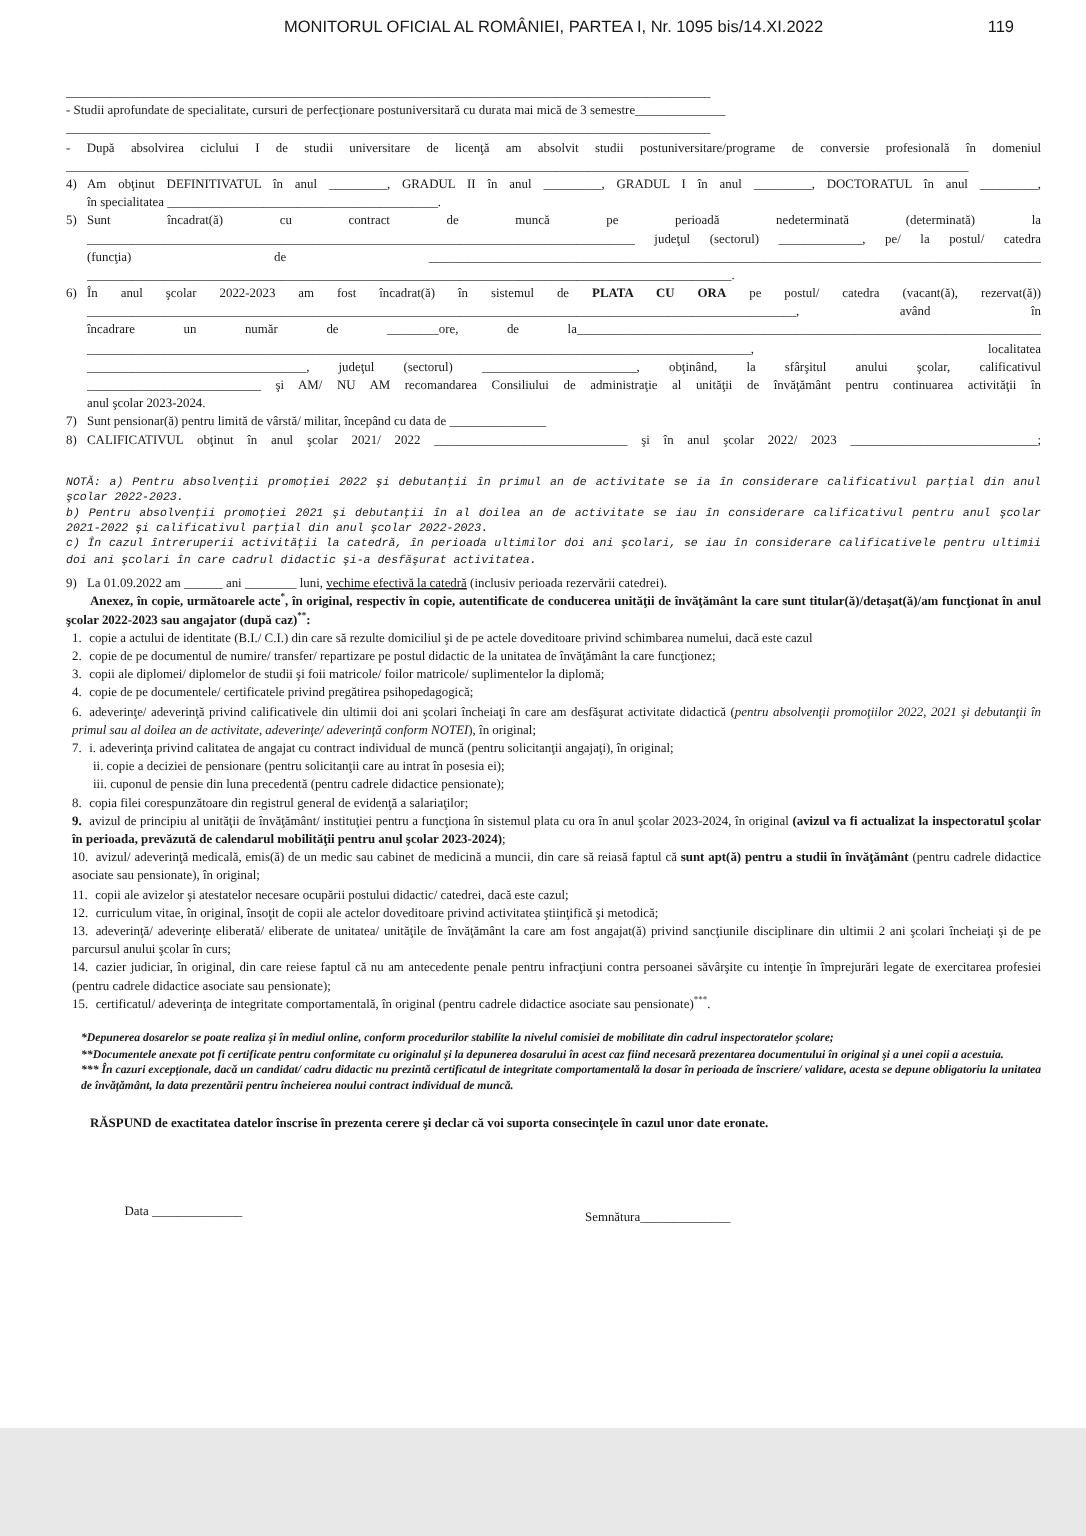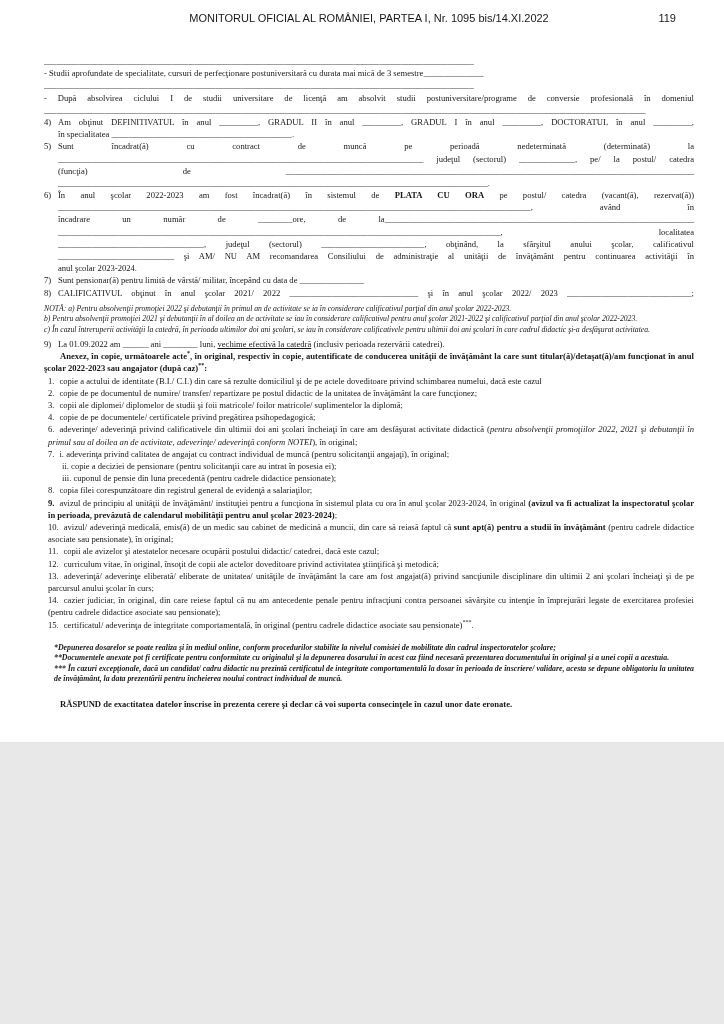--- a/index.html
+++ b/index.html
@@ -1,17 +1,17 @@
 <!DOCTYPE html>
 <html><head>
 <meta charset="utf-8">
 <style>
   html,body{margin:0;padding:0;background:#e8e8e8;}
   .page{
-    width:724px;height:742px;background:#ffffff;box-sizing:border-box;
+    width:724px;height:952px;background:#ffffff;box-sizing:border-box;
     position:relative;margin:0 auto;overflow:hidden;
     padding:12px 30px 0 44px;
     font-family:"Liberation Serif","DejaVu Serif",serif;
     font-size:8.6px;line-height:12.2px;color:#181818;
   }
   .hdr{
     font-family:"Liberation Sans","DejaVu Sans",sans-serif;
     font-size:11px;line-height:13px;position:relative;text-align:center;
     height:13px;
   }
@@ -21,21 +21,21 @@
   .ln{height:12.2px;overflow:hidden;white-space:nowrap;}
   .jl{text-align:justify;text-align-last:justify;height:12.2px;overflow:hidden;}
   .item{display:flex;}
   .item .no{flex:0 0 14px;}
   .item .bd{flex:1;min-width:0;}
   .b{font-weight:bold;}
   .i{font-style:italic;}
   .u{text-decoration:underline;text-align:center;}
   sup{font-size:6px;line-height:0;vertical-align:super;}
   .note{font-style:italic;font-size:7.7px;line-height:10.4px;text-align:justify;}
-  .noteblock{margin-top:5px;margin-bottom:3px;}
+  .noteblock{margin-top:18px;margin-bottom:3px;font-family:Liberation Mono, monospace;}
   .anexez{font-weight:bold;text-align:justify;text-indent:16px;}
   .doc{margin-left:4px;text-align:justify;}
   .dno{margin-right:5px;}
   .sub{margin-left:14px;}
   .fnblock{margin-top:12px;margin-left:10px;}
   .fnote{font-style:italic;font-weight:bold;font-size:7.8px;line-height:10.5px;text-align:justify;}
   .decl{font-weight:bold;text-indent:16px;margin-top:13px;}
   .sigrow{position:relative;margin-top:47px;height:13px;}
   .sig-date{position:absolute;left:39px;top:0;text-align:center;}
   .sig-sign{position:absolute;left:346px;top:4px;}

